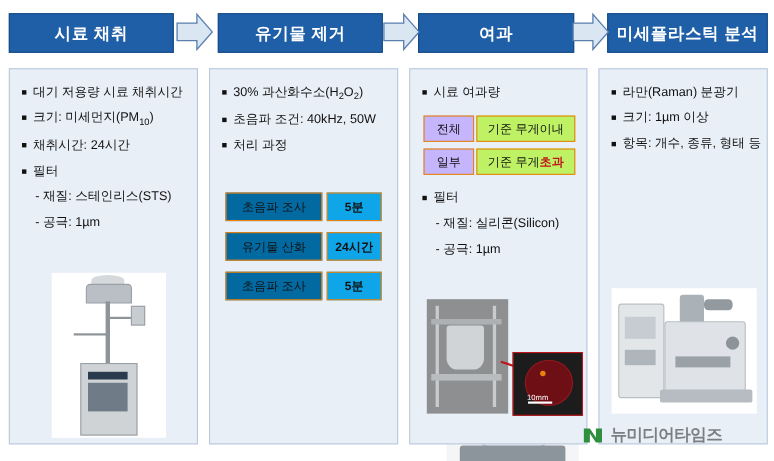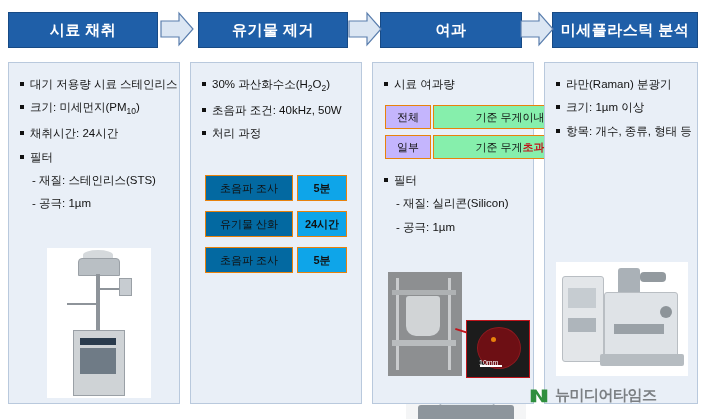--- a/index.html
+++ b/index.html
@@ -83,21 +83,21 @@
 
   
   .obox3{
     position:absolute;
     background:#c4b5fd;
     border:1.6px solid #e8820c;
     font-size:11px;
     display:flex;align-items:center;justify-content:center;
     white-space:nowrap;color:#111;
   }
-  .obox3.fill{background:#86efac;border-color:#e8820c;padding-left:32px;}
+  .obox3.fill{background:#bef264;border-color:#e8820c;}
   .red{color:#c0141b;font-weight:bold;}
 
   
   .photo{position:absolute;overflow:hidden;}
 
   
   .ph1{left:38px;top:185px;width:104px;height:150px;background:#ffffff;}
   .ph1 .base{position:absolute;left:26px;top:82px;width:50px;height:64px;background:#cfd3d6;border:1px solid #9aa0a6;}
   .ph1 .door{position:absolute;left:33px;top:100px;width:36px;height:26px;background:#6f7b86;}
   .ph1 .disp{position:absolute;left:33px;top:90px;width:36px;height:7px;background:#2a3b4d;}
@@ -178,21 +178,21 @@
     </svg>
   </div>
   <div class="arrow a3">
     <svg width="34" height="38" viewBox="0 0 34 38">
       <polygon points="1,11 19,11 19,3 33,19 19,35 19,27 1,27" fill="#dbe6f3" stroke="#5b7fae" stroke-width="1.2"></polygon>
     </svg>
   </div>
 
   <div class="panel p1">
     <div class="bullets">
-      <div class="bullet">대기 저용량 시료 스테인리스</div>
+      <div class="bullet">대기 저용량 시료 채취시간</div>
       <div class="bullet">크기: 미세먼지(PM<sub>10</sub>)</div>
       <div class="bullet">채취시간: 24시간</div>
       <div class="bullet">필터</div>
       <div class="sub">재질: 스테인리스(STS)</div>
       <div class="sub">공극: 1µm</div>
     </div>
     <div class="photo ph1">
       <div class="cone"></div>
         <div class="head"></div>
         <div class="pole"></div>

